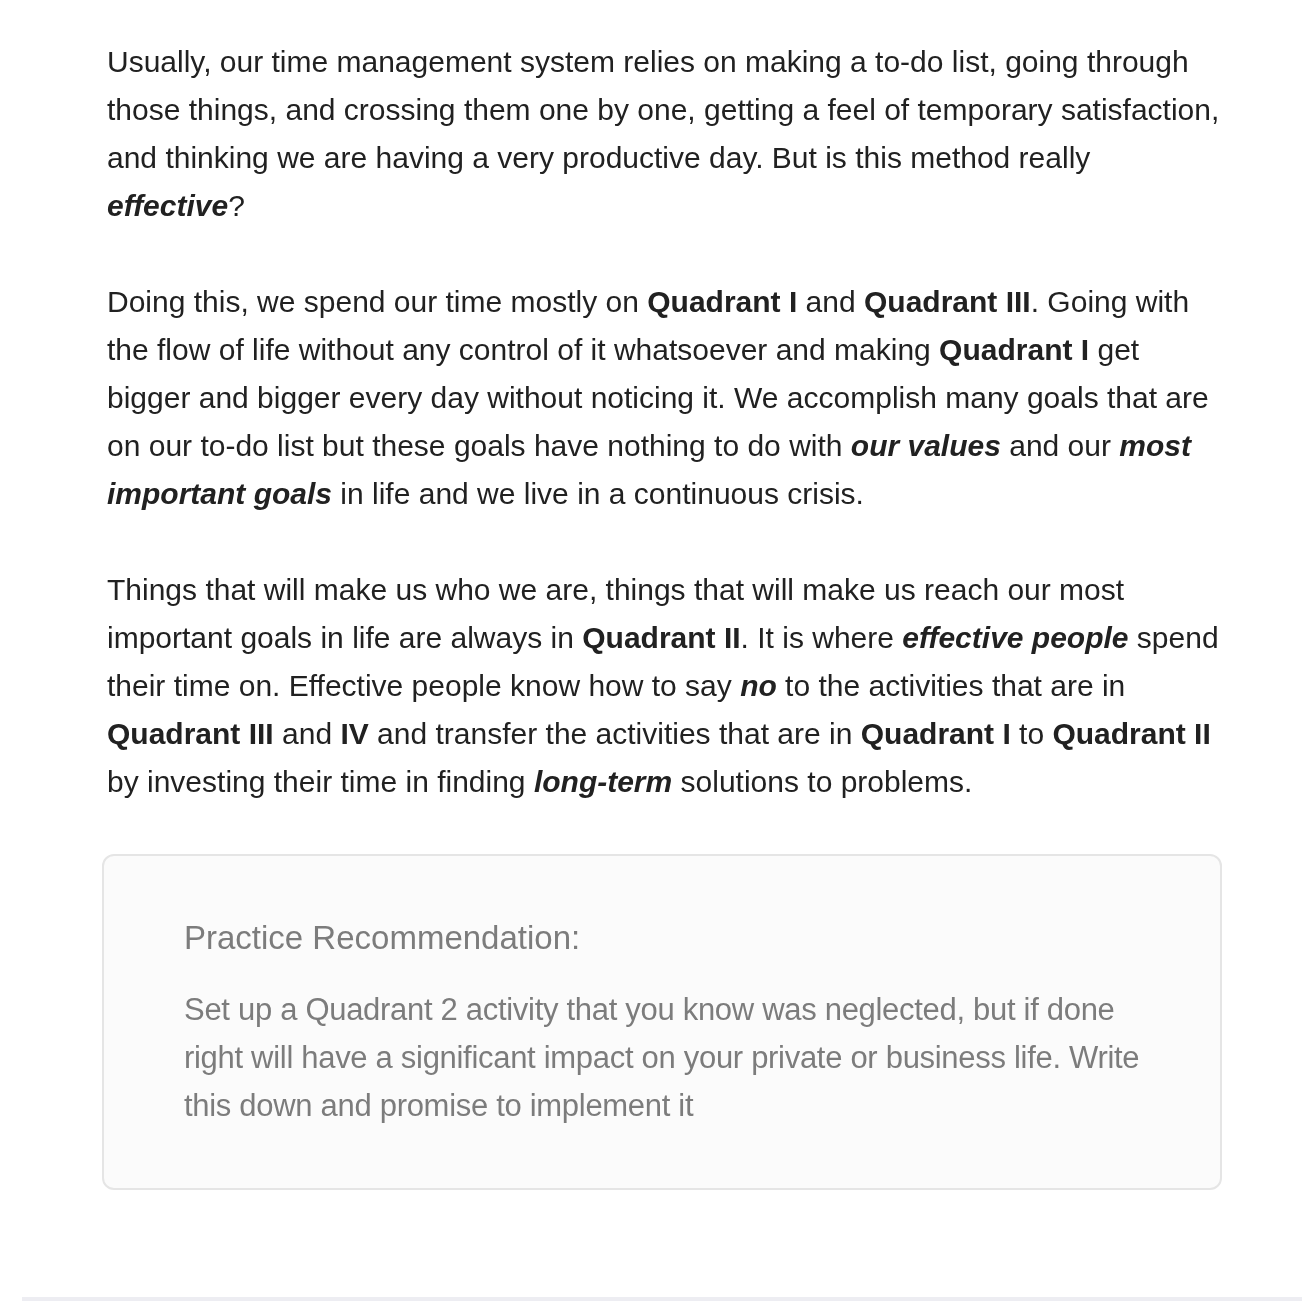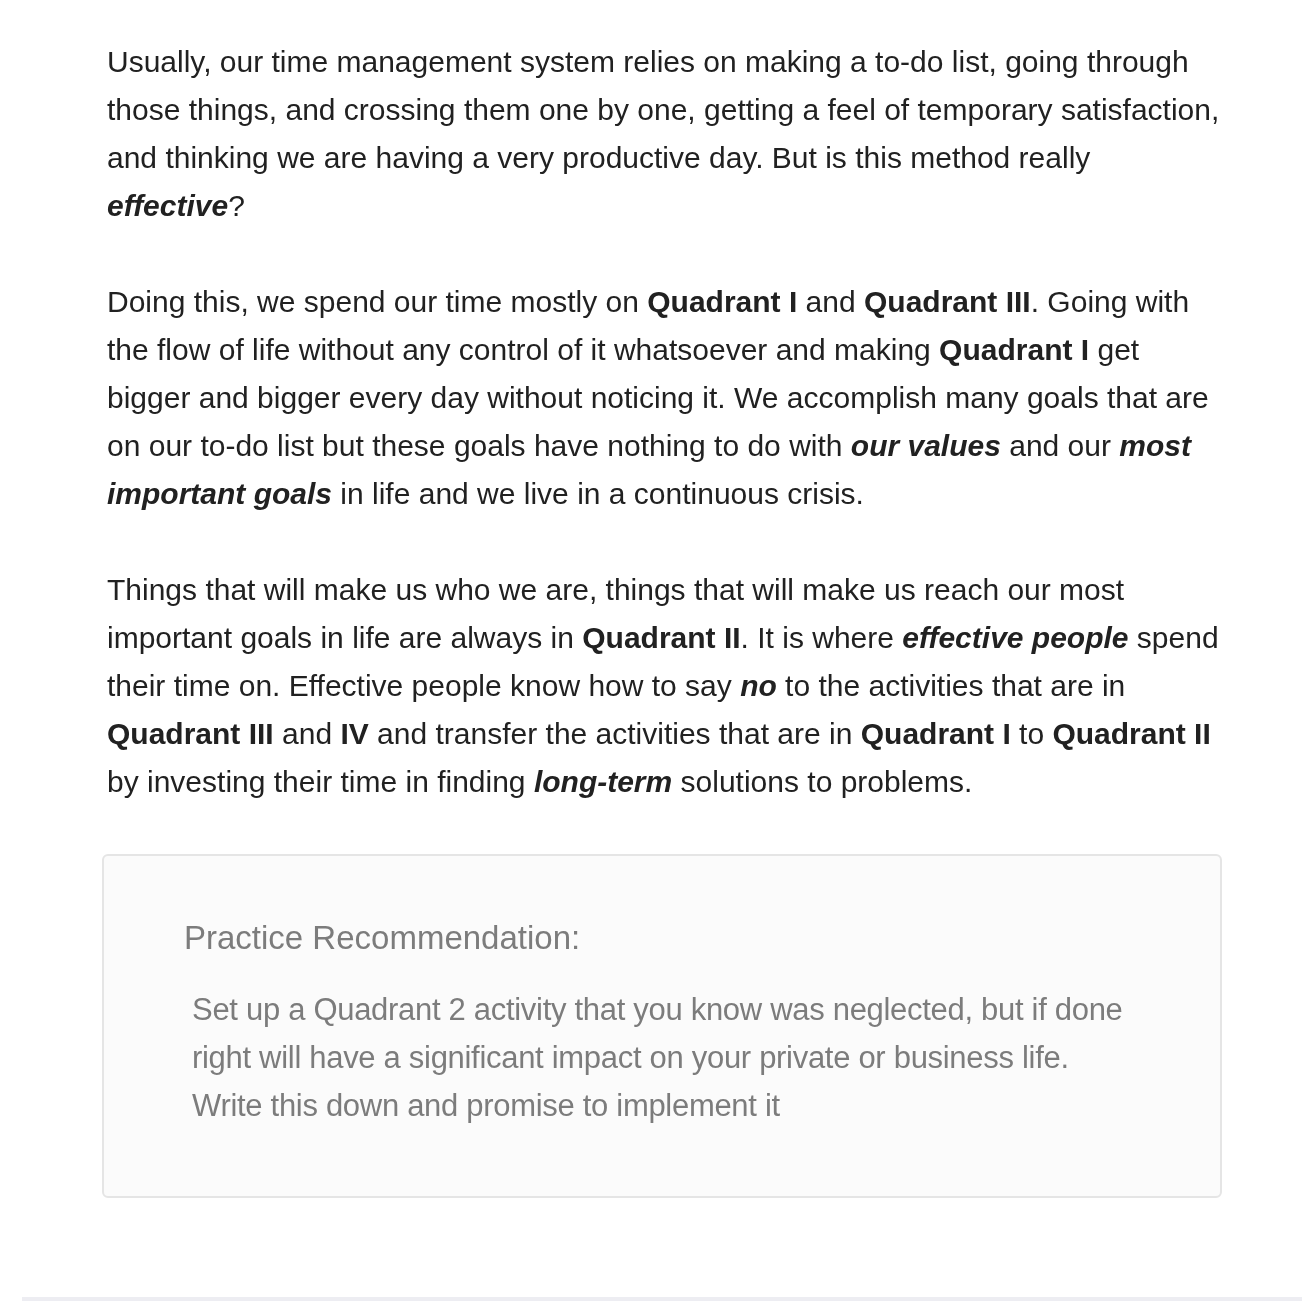--- a/index.html
+++ b/index.html
@@ -32,35 +32,35 @@
   p.body-par .b  { font-weight: 700; }
   p.body-par .i,
   .practice-box .i { font-style: italic; }
   .b { font-weight: 700; }
   .i { font-style: italic; }
 
   .practice-box {
     margin-top: 25px;
     background: var(--box_background);
     border: 2px solid var(--box_border);
-    border-radius: 6px;
+    border-radius: 12px;
     padding: 58px 78px 58px 80px;
   }
   .practice-heading {
     font-size: 33px;
     line-height: 48px;
     color: var(--muted_text);
     margin: 0 0 24px 0;
   }
   .practice-body {
     font-size: 31px;
     line-height: 48px;
     color: var(--muted_text);
     letter-spacing: -0.3px;
-    margin: 8px;
+    margin: 0;
     max-width: 970px;
   }
   .bottom-divider {
     position: absolute;
     left: 22px;
     width: 1280px;
     height: 4px;
     bottom: 5px;
     background: var(--divider);
   }

